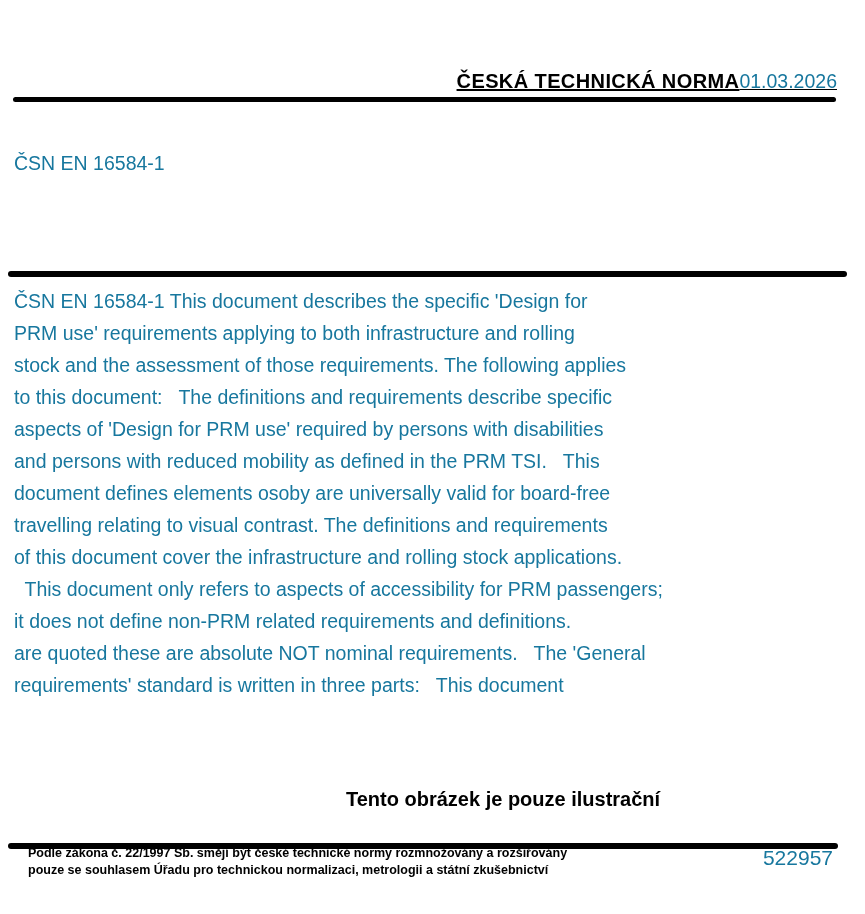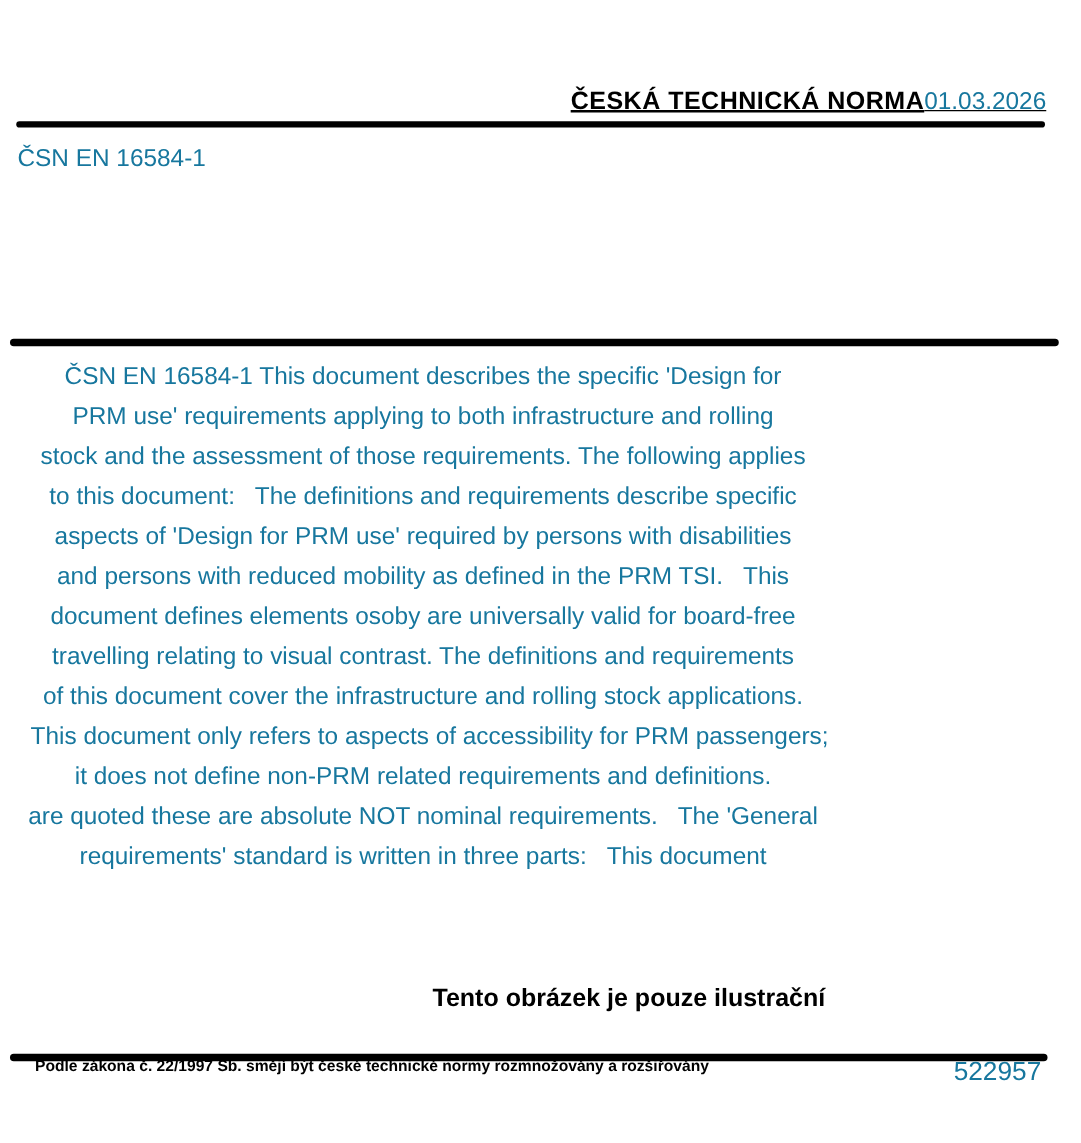--- a/index.html
+++ b/index.html
@@ -57,39 +57,38 @@
     justify-content: space-between;
     align-items: flex-start;
   }
   .czech-title div,
   .numbers div {
     font-size: 19.5px;
     line-height: 32px;
     color: var(--accent);
     white-space: pre;
   }
-  .numbers { text-align: right; }
+  .numbers { text-align: right; margin-top: 36px; }
 
   
   .section-divider {
     position: absolute;
     left: 8px;
     top: 271px;
     width: 839px;
     height: 6px;
     background: var(--ink);
     border-radius: 3px;
   }
 
   
   .abstract {
     position: absolute;
     left: 14px;
     top: 285px;
-    text-align: center;
   }
   .abstract .line {
     font-size: 19.5px;
     line-height: 32px;
     color: var(--accent);
     white-space: pre;
   }
 
   
   .note {
@@ -169,17 +168,18 @@
     <div class="line">requirements' standard is written in three parts:   This document</div>
   </div>
 
   <div class="note">Tento obrázek je pouze ilustrační</div>
 
   <div class="footer-rule"></div>
 
   <div class="footer-row">
     <div class="legal">
       <div>Podle zákona č. 22/1997 Sb. smějí být české technické normy rozmnožovány a rozšiřovány</div>
+      <div>pouze se souhlasem Úřadu pro technickou normalizaci, metrologii a státní zkušebnictví</div>
     </div>
     <div class="doc-number">522957</div>
   </div>
 
 </div>
 
 </body></html>

